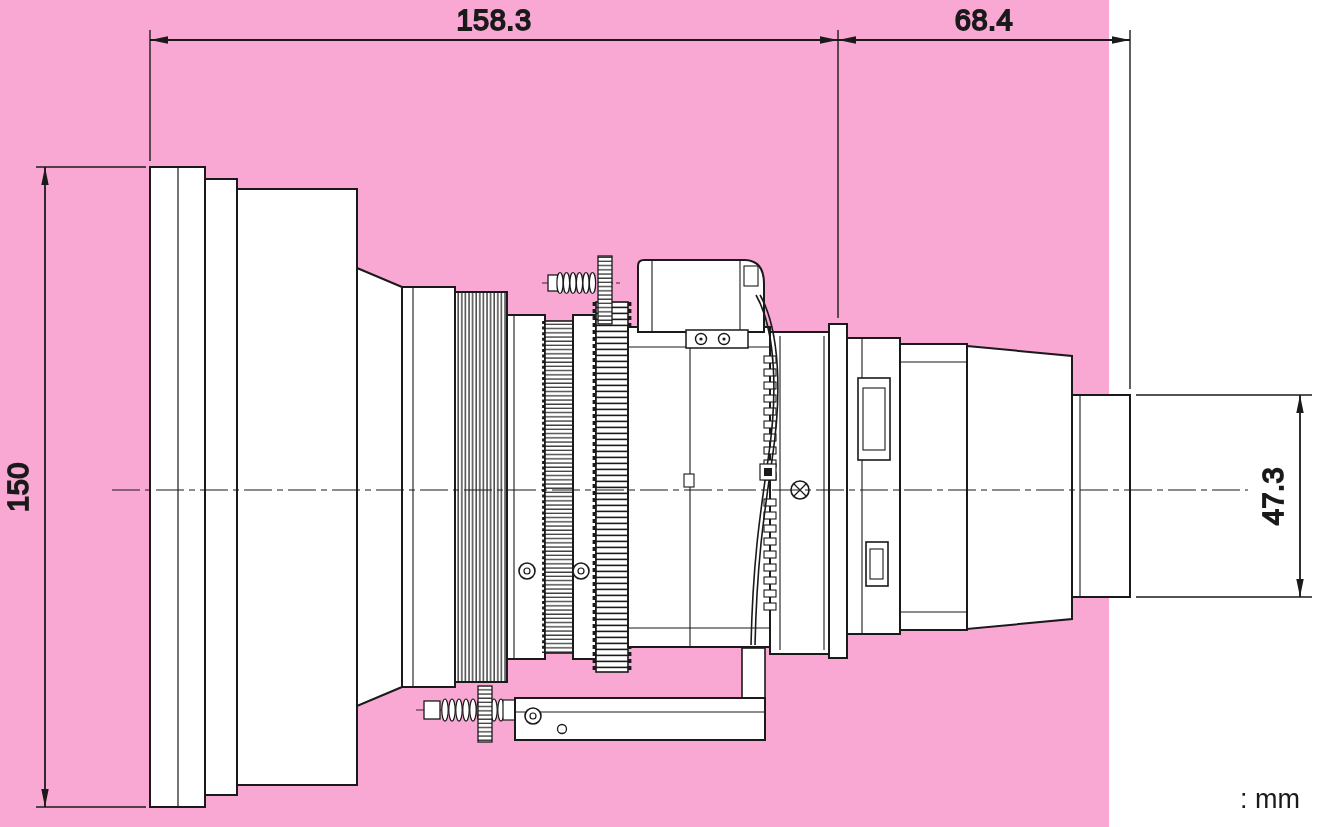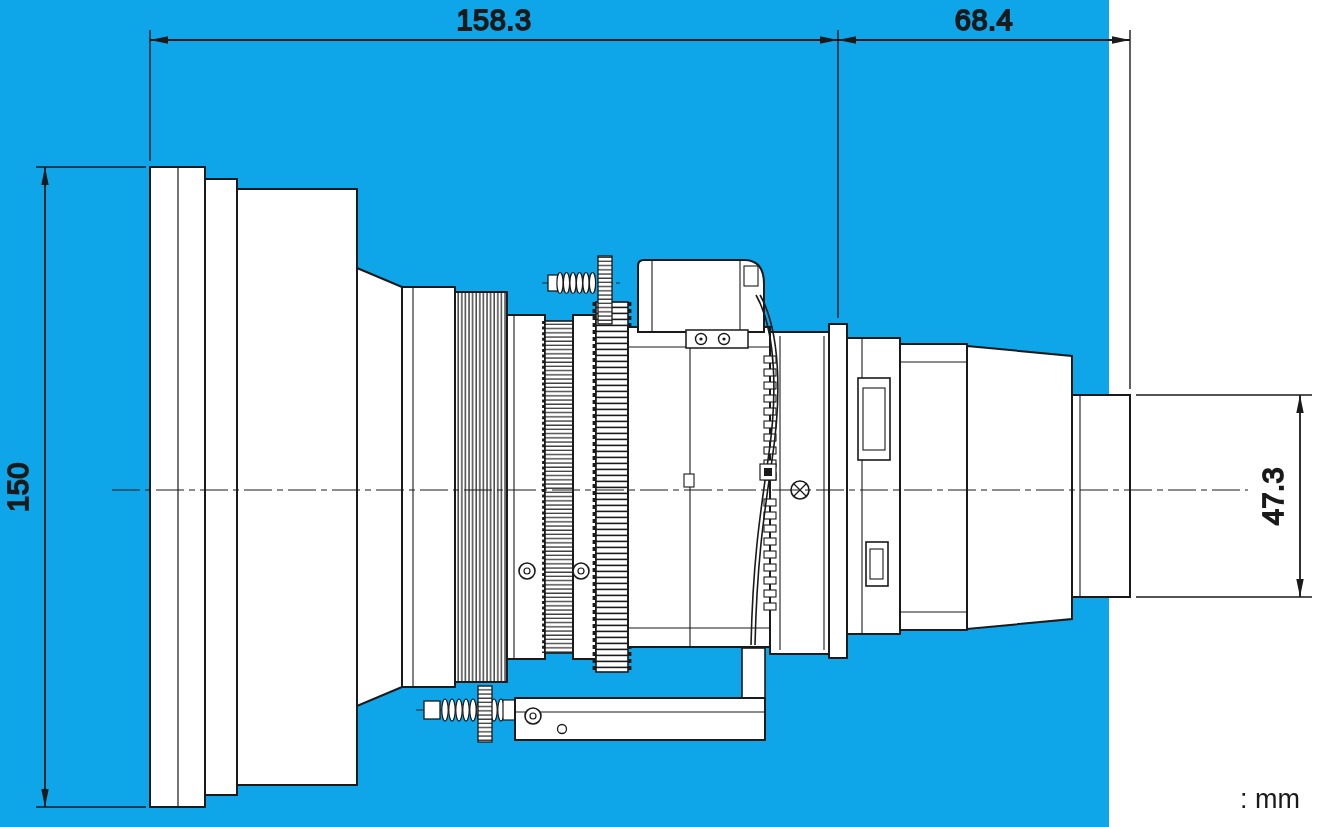--- a/index.html
+++ b/index.html
@@ -8,21 +8,21 @@
     background: #ffffff;
     width: 1319px;
     height: 827px;
     overflow: hidden;
     font-family: "Liberation Sans", sans-serif;
   }
   #stage {
     position: relative;
     width: 1109px;
     height: 827px;
-    background: #0ea5e9;
+    background: #f9a8d4;
   }
   svg { display: block; }
   text {
     fill: #1a1a1a;
     font-family: "Liberation Sans", sans-serif;
   }
   .dim-label { font-size: 29px; letter-spacing: 0.5px; }
   .unit-label { font-size: 27px; }
 </style>
 </head>

